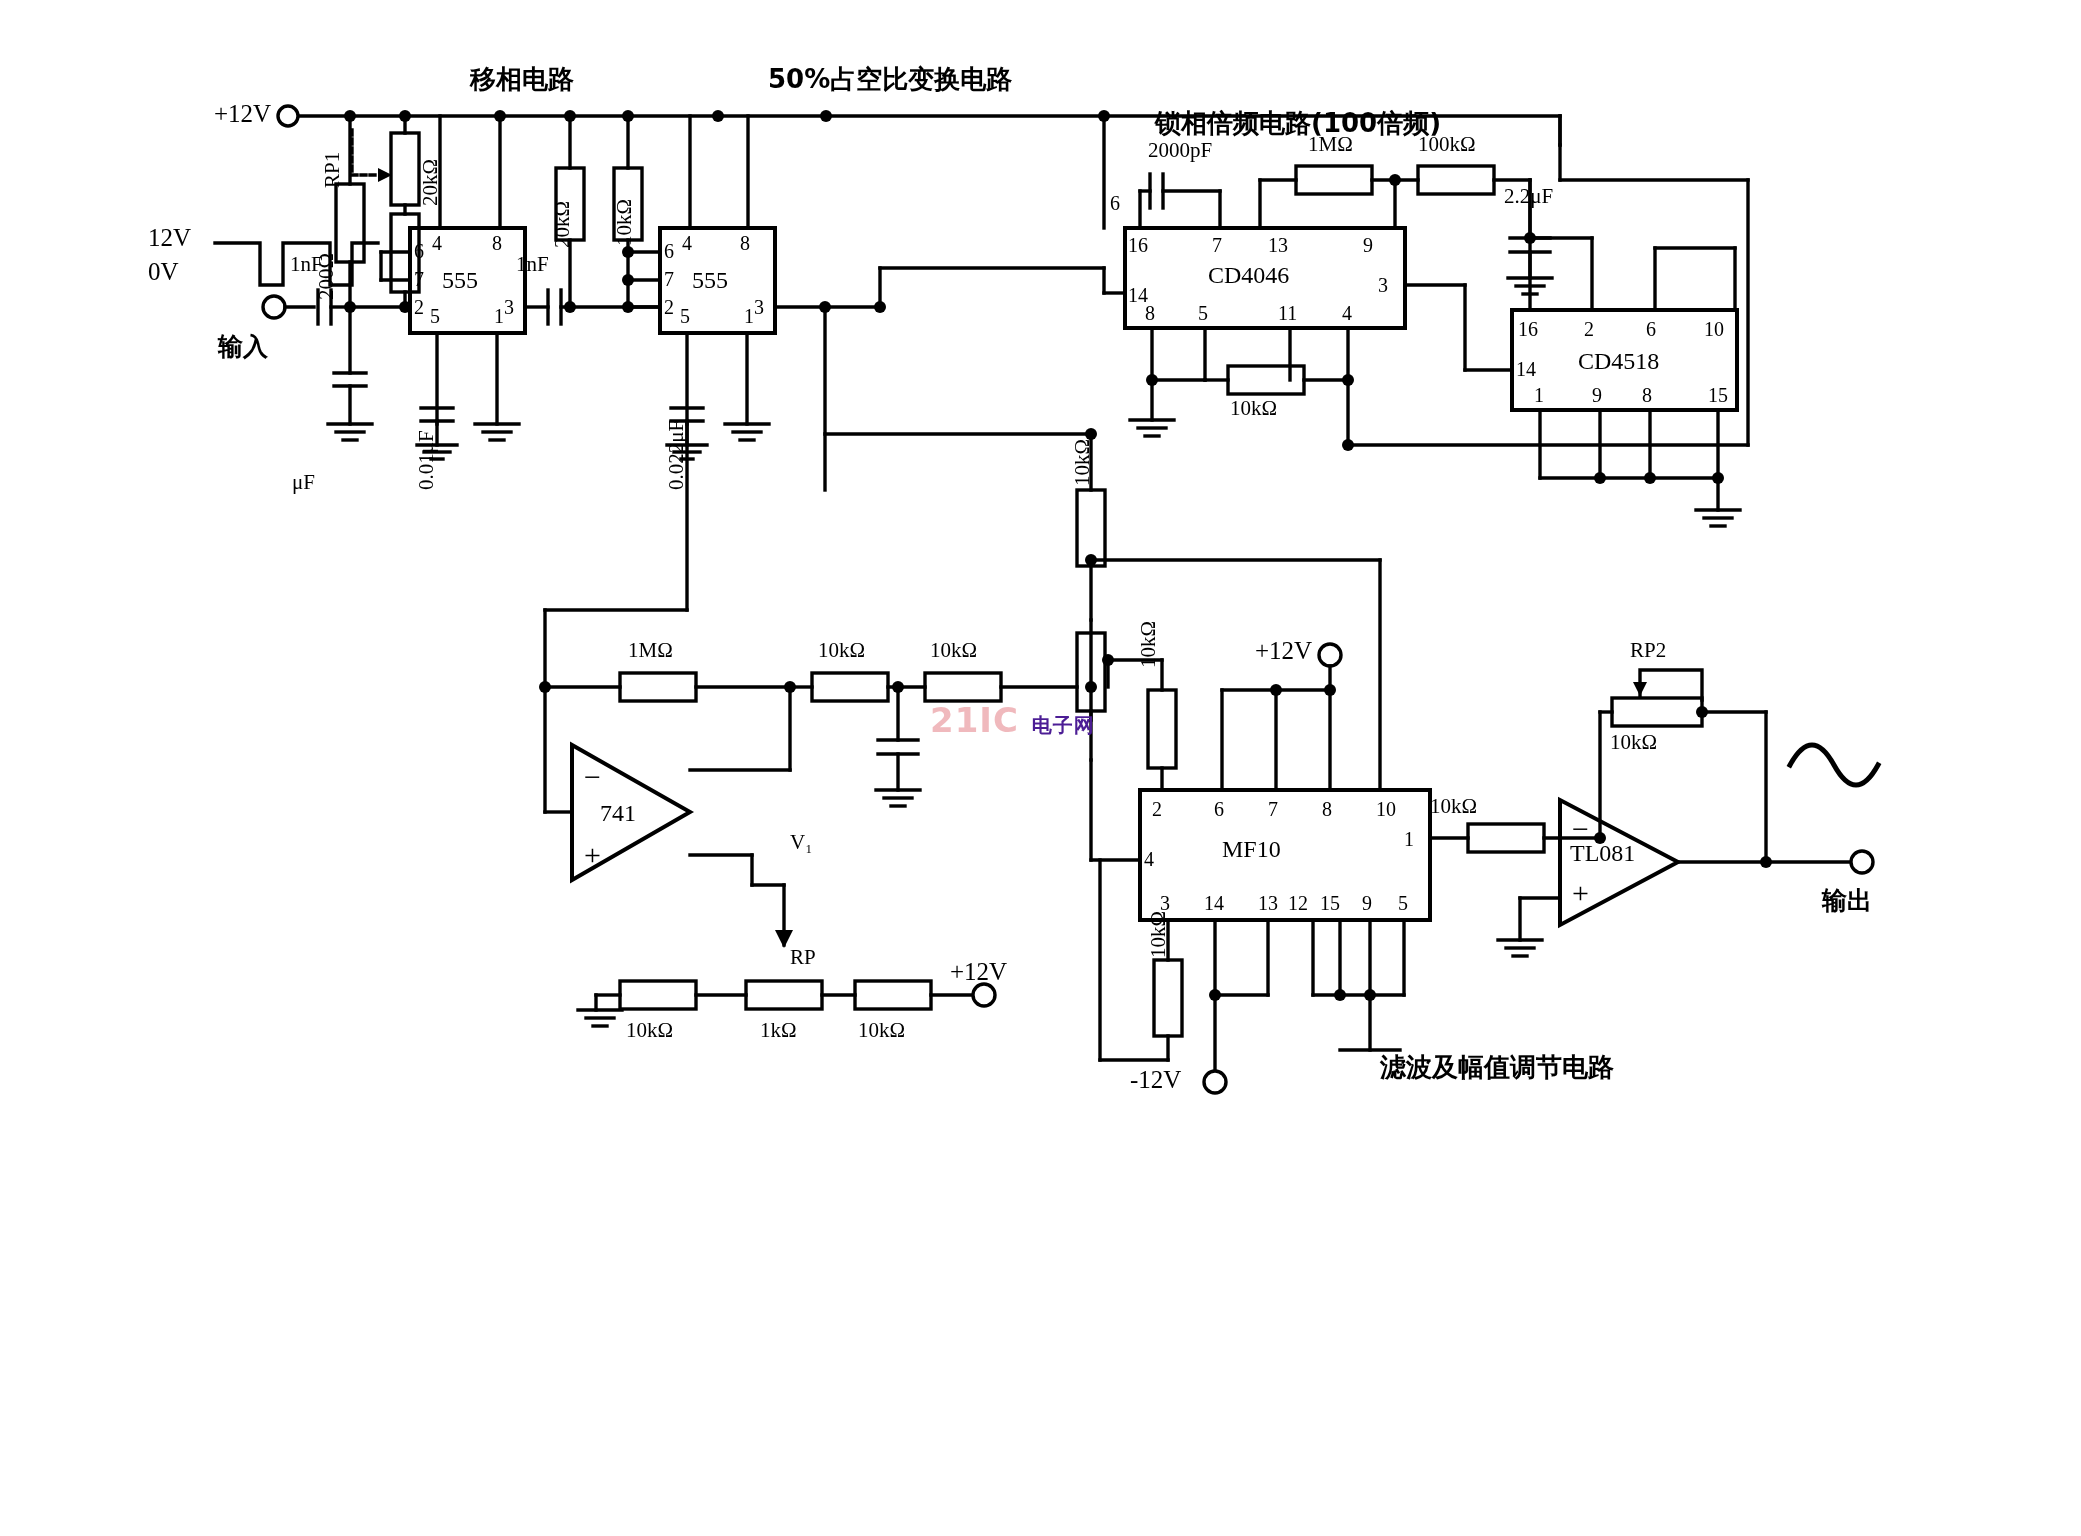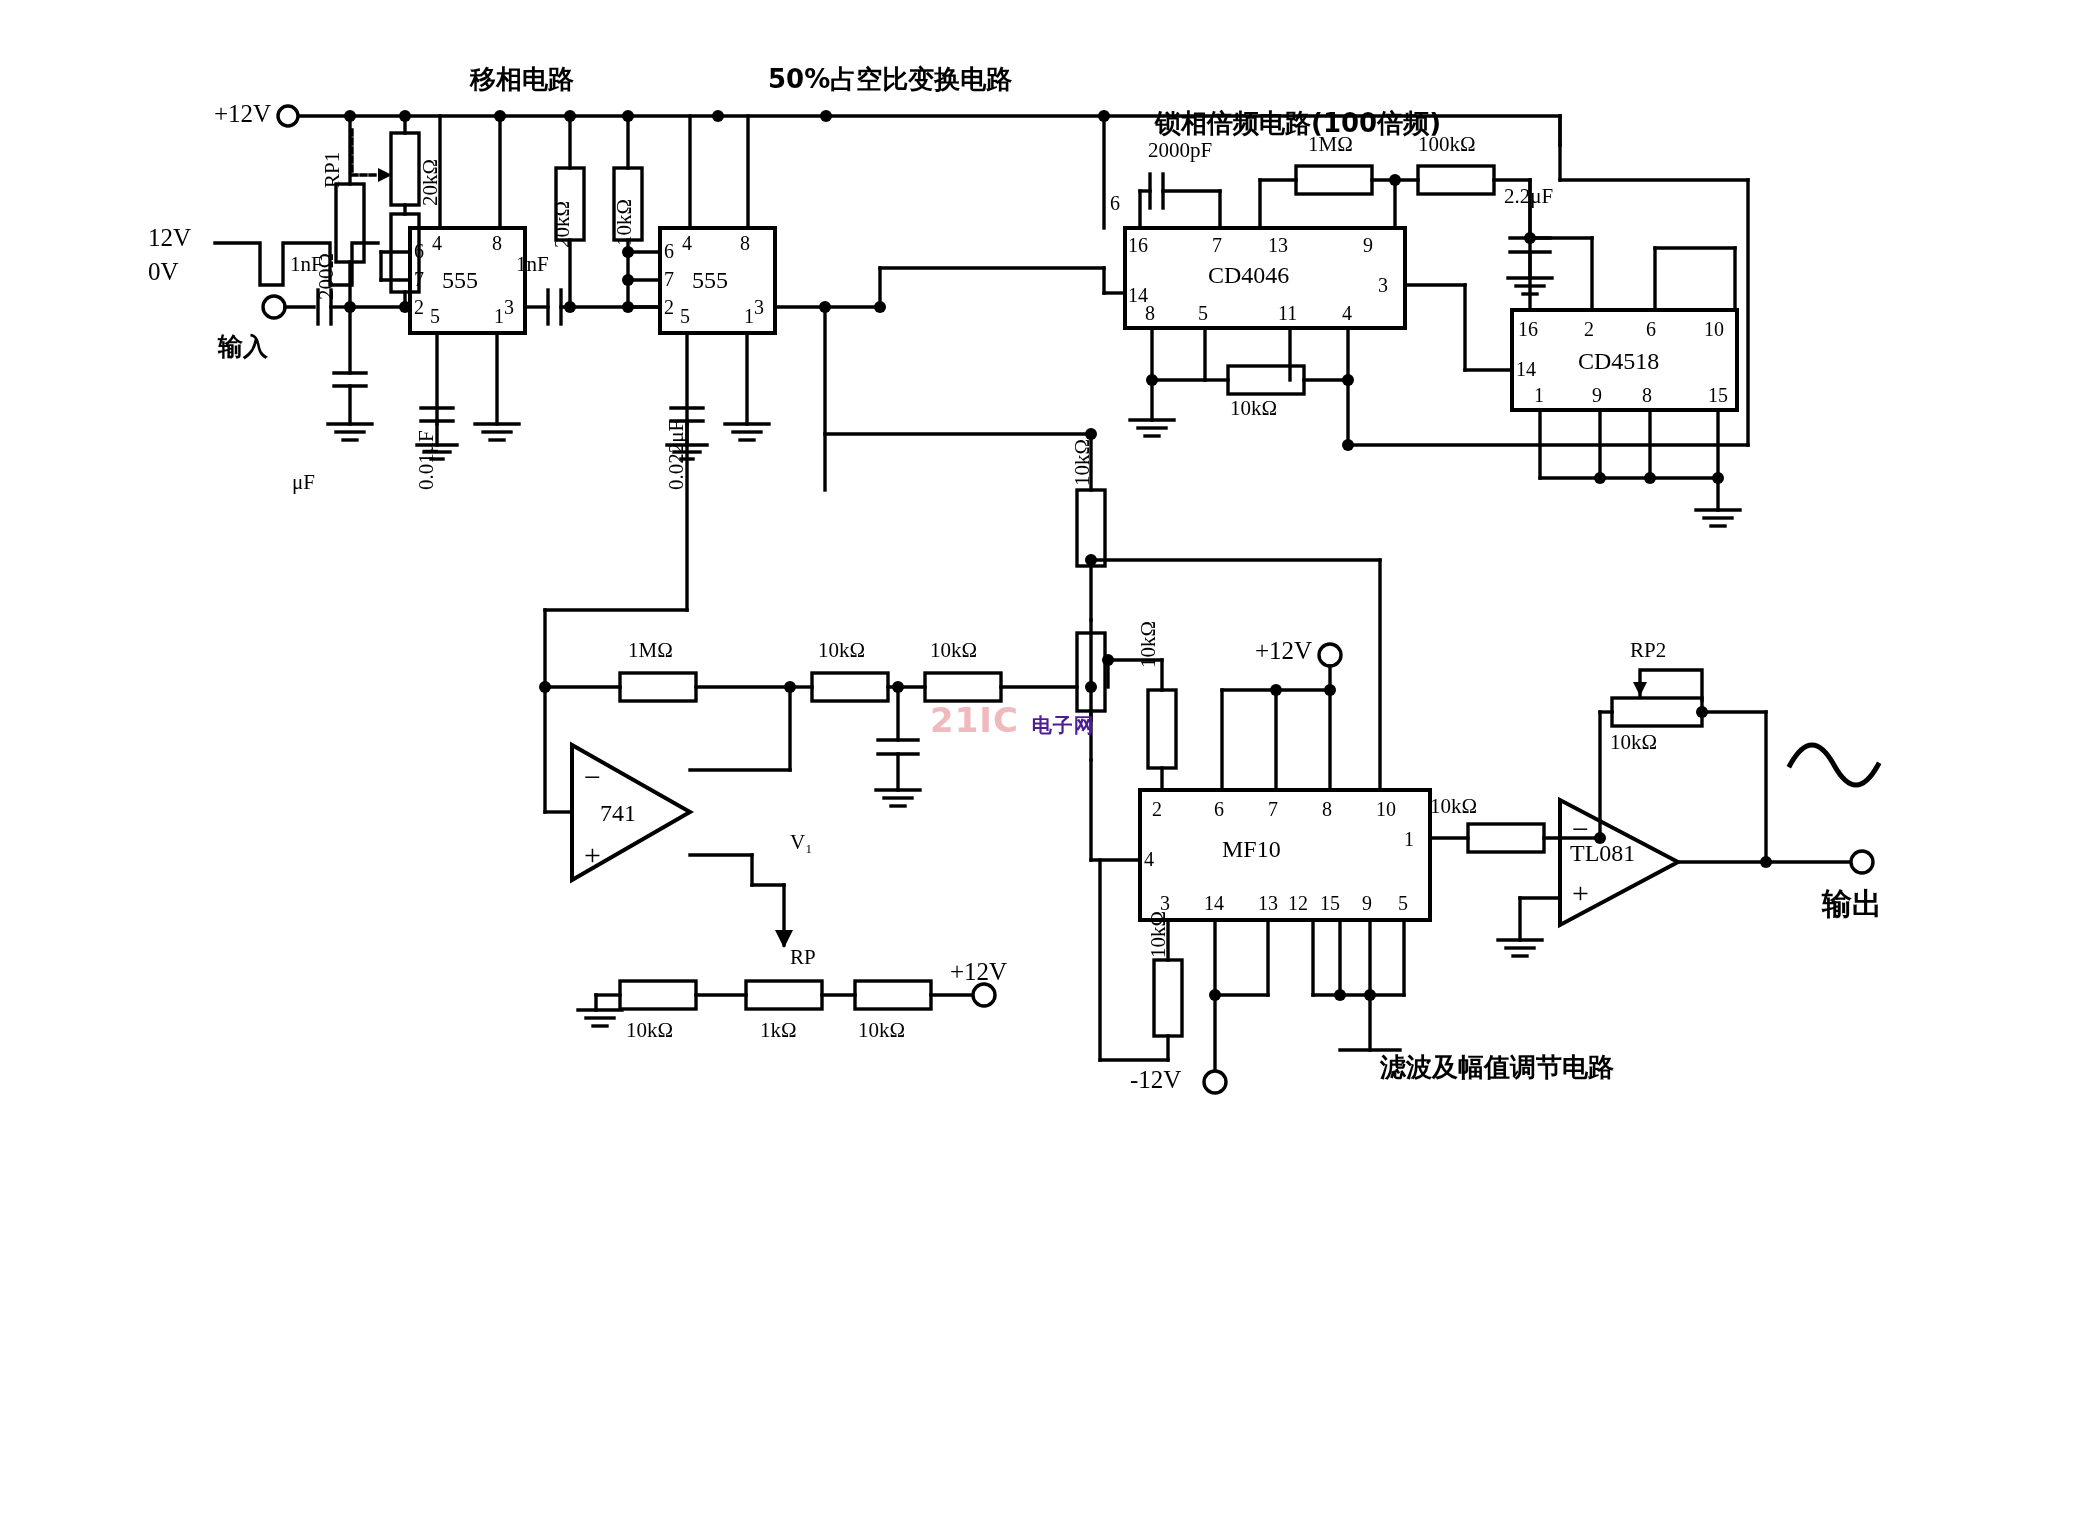--- a/index.html
+++ b/index.html
@@ -401,21 +401,21 @@
 <div class="lbl cnlabel sect" style="left:470px;top:62px;">移相电路</div>
 <div class="lbl cnlabel sect" style="left:768px;top:62px;text-align:right;">50%占空比变换电路</div>
 <div class="lbl cnlabel sect" style="left:1155px;top:62px;margin-top:44px;">锁相倍频电路(100倍频)</div>
 <div class="lbl cnlabel sect" style="left:1380px;top:1050px;">滤波及幅值调节电路</div>
 
 <div class="lbl term" style="left:214px;top:100px;">+12V</div>
 <div class="lbl term" style="left:1255px;top:637px;">+12V</div>
 <div class="lbl term" style="left:950px;top:958px;">+12V</div>
 <div class="lbl term" style="left:1130px;top:1066px;">-12V</div>
 <div class="lbl cnlabel" style="left:218px;top:330px;font-size:25px;">输入</div>
-<div class="lbl cnlabel" style="left:1822px;top:884px;font-size:30px;">输出</div>
+<div class="lbl cnlabel" style="left:1822px;top:884px;font-size:25px;">输出</div>
 <div class="lbl term" style="left:148px;top:224px;">12V</div>
 <div class="lbl term" style="left:148px;top:258px;">0V</div>
 <div class="lbl val" style="left:790px;top:830px;">V₁</div>
 
 <div class="lbl val rot" style="left:320px;top:188px;">RP1</div>
 <div class="lbl val" style="left:1630px;top:638px;">RP2</div>
 <div class="lbl val" style="left:790px;top:945px;text-align:right;">RP</div>
 
 <div class="lbl val rot" style="left:314px;top:300px;">200Ω</div>
 <div class="lbl val rot" style="left:418px;top:206px;">20kΩ</div>

